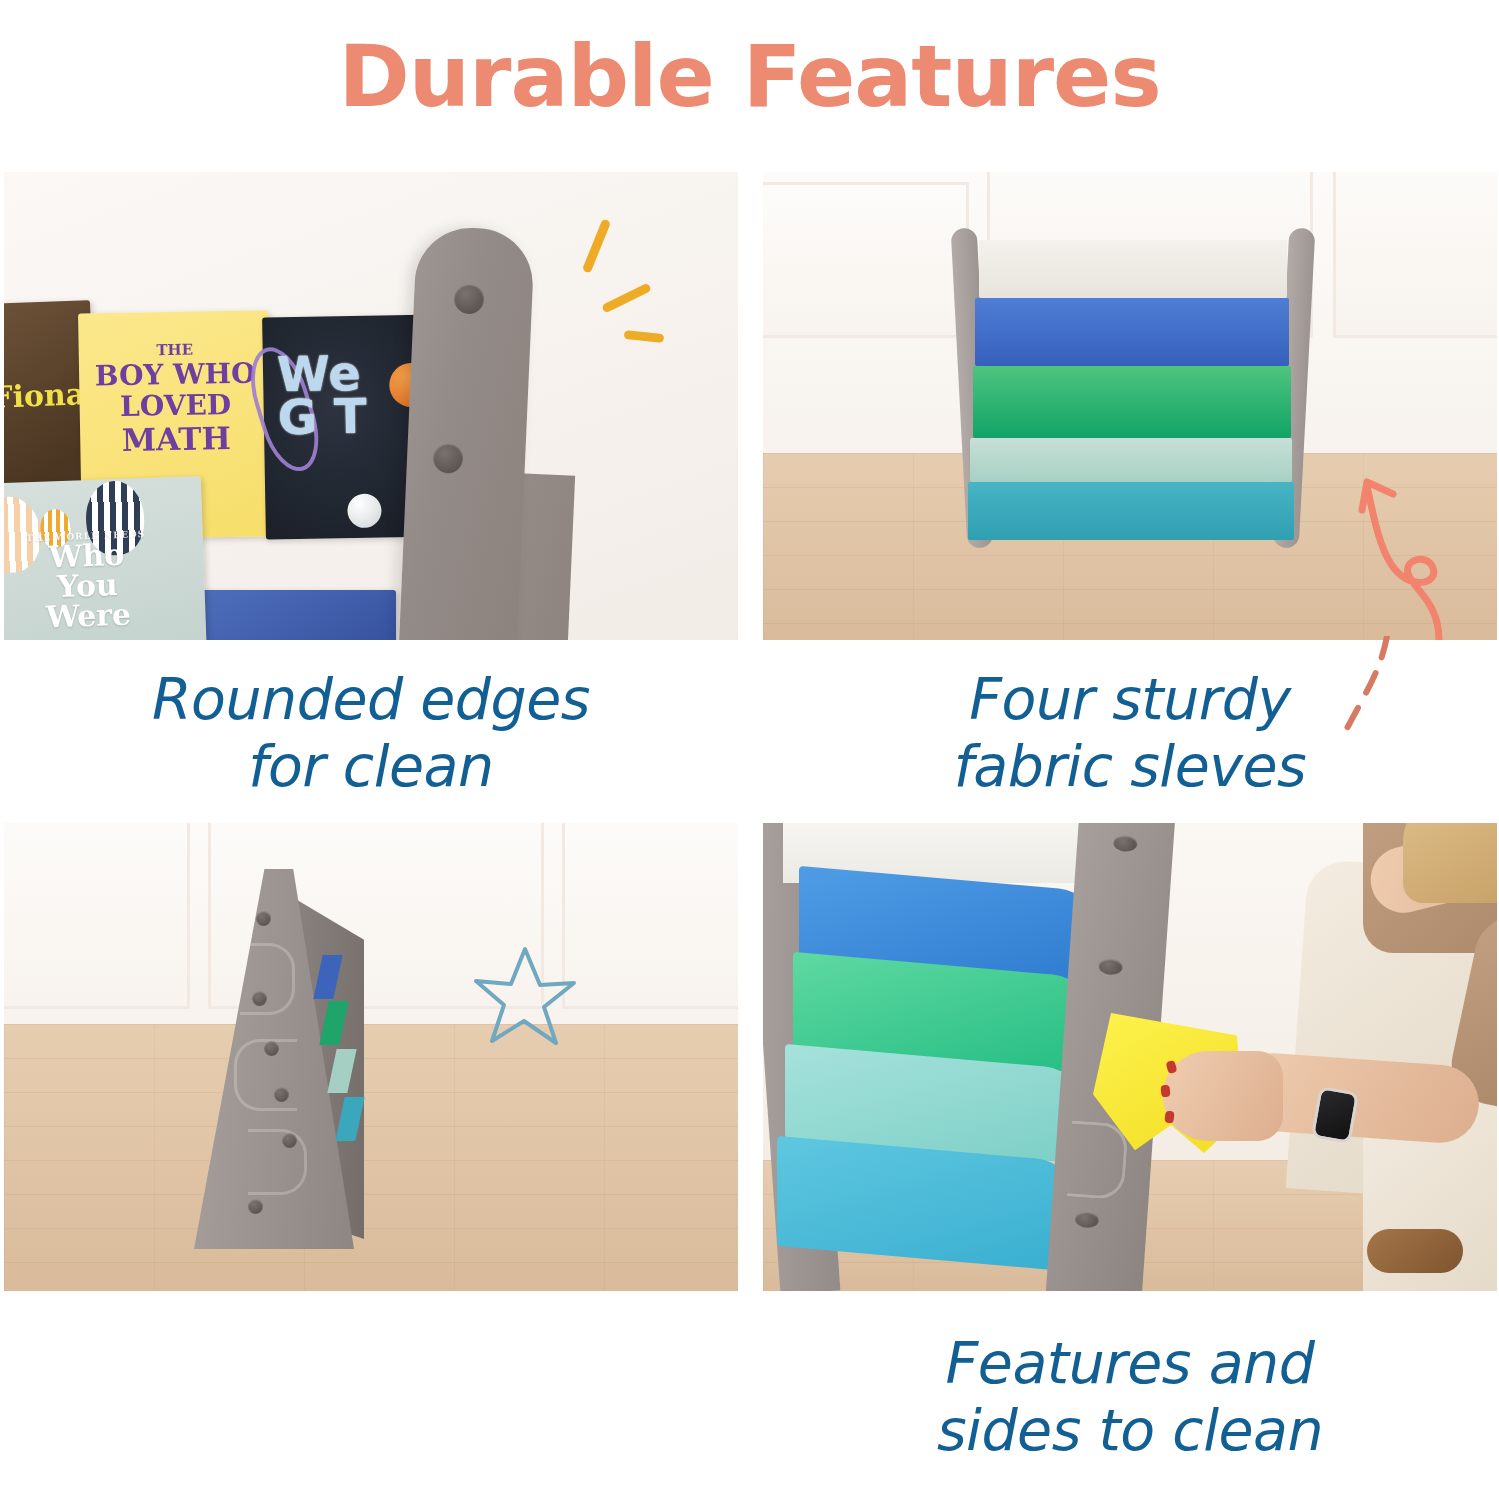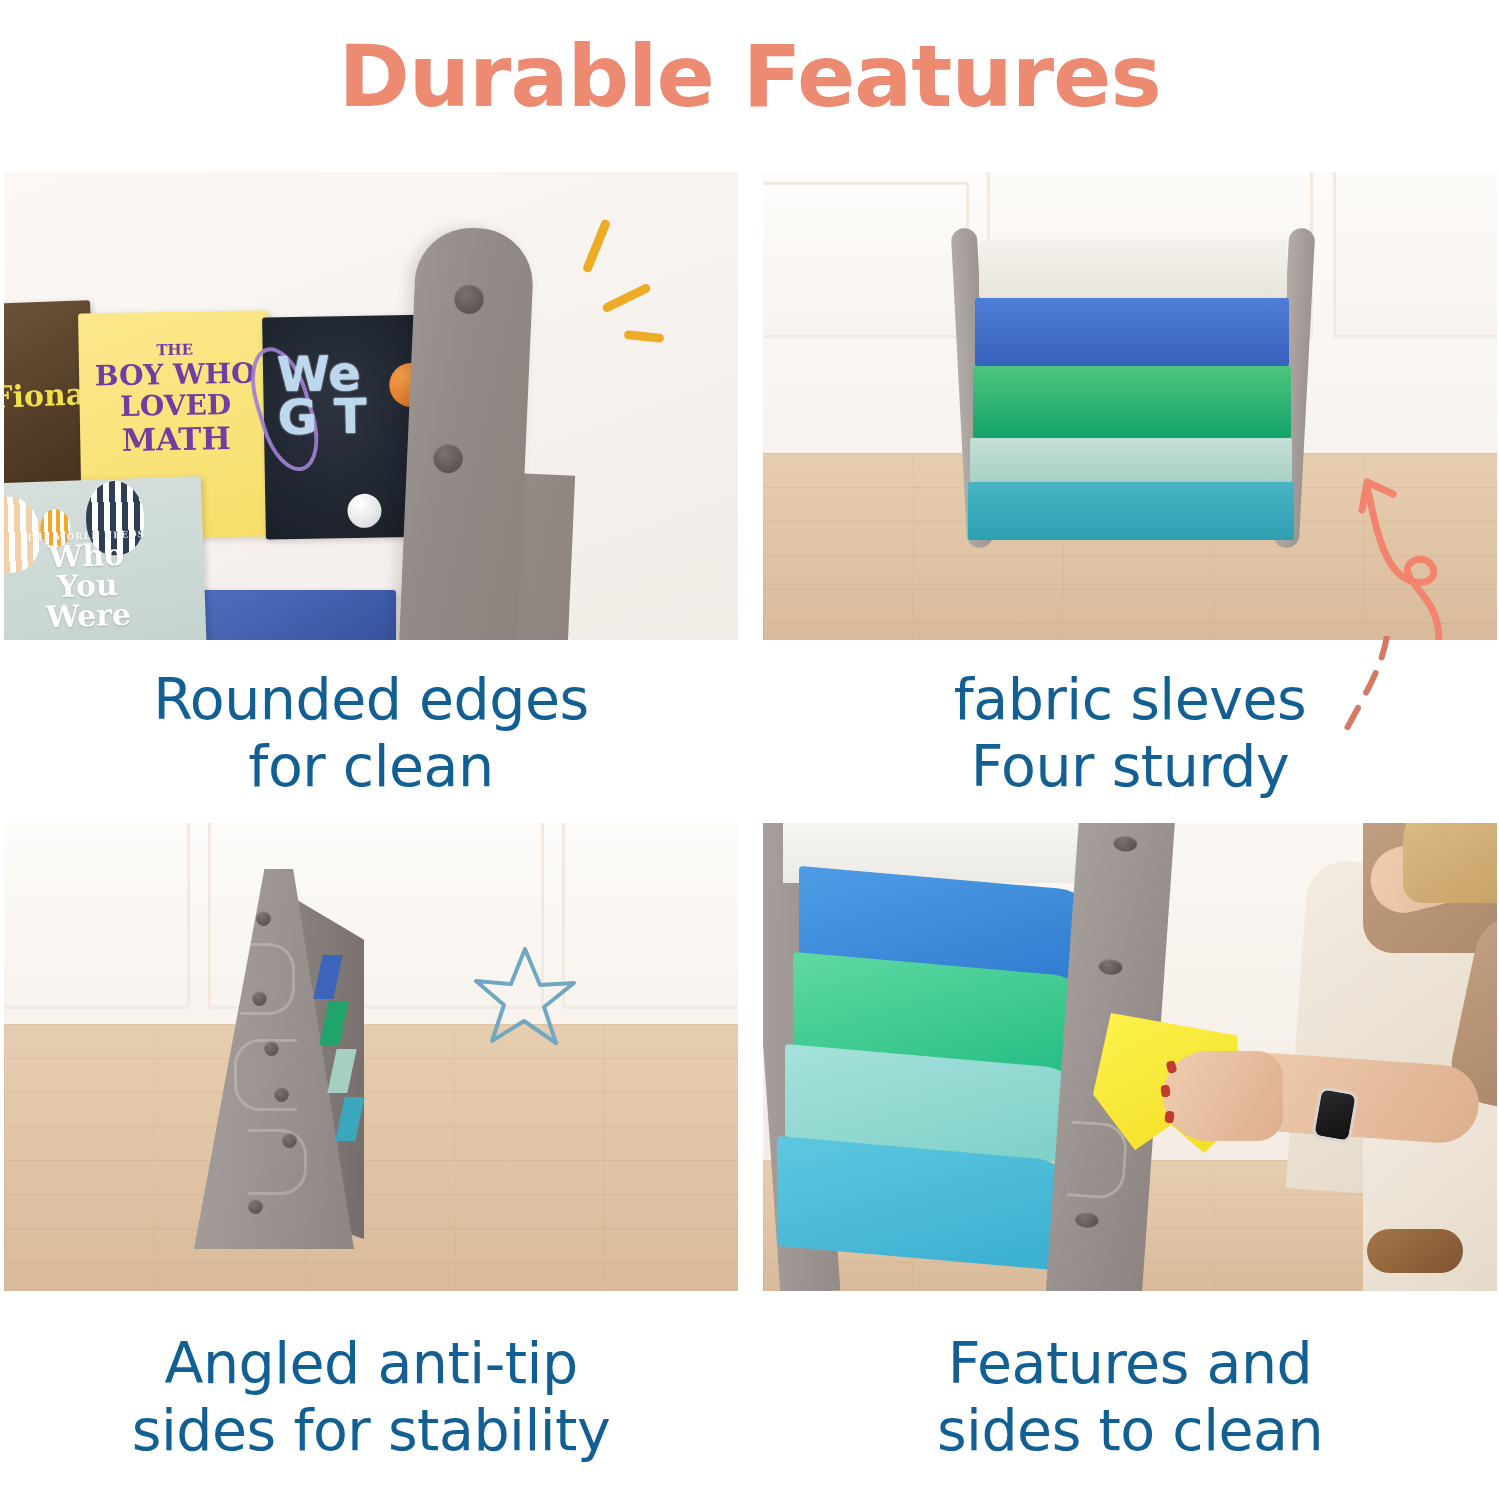--- a/index.html
+++ b/index.html
@@ -38,20 +38,21 @@
   
   .caption{
     position:absolute;
     text-align:center;
     font-family:"DejaVu Sans", sans-serif;
     font-size:57px;
     line-height:1.18;
     font-weight:400;
     color:#125f94;
     letter-spacing:-0.5px;
+    font-style:italic;
   }
   .cap-tl{left:4px;  top:666px; width:734px;}
   .cap-tr{left:763px;top:666px; width:734px;}
   .cap-bl{left:4px;  top:1330px;width:734px;}
   .cap-br{left:763px;top:1330px;width:734px;}
   .caption span{display:block;}
 
   
   .wall1{position:absolute;inset:0;
     background:linear-gradient(160deg,#fbf8f5 0%,#f6f1ed 60%,#f2ece7 100%);}
@@ -246,22 +247,22 @@
         <path d="M86 176 C 86 140, 64 128, 56 112 C 48 96, 74 88, 80 104 C 86 120, 56 128, 38 100 C 26 82, 20 50, 14 22" fill="none" stroke="#f2836c" stroke-width="7" stroke-linecap="round"></path>
         <path d="M14 18 L 9 46 M14 18 L 40 30" fill="none" stroke="#f2836c" stroke-width="7" stroke-linecap="round"></path>
       </svg>
     </div>
   </div>
 
   <svg class="arrow-svg" style="left:1325px;top:636px;width:90px;height:100px;" viewBox="0 0 90 100">
     <path d="M62 0 C 56 34, 40 58, 20 96" fill="none" stroke="#d77a63" stroke-width="6" stroke-linecap="round" stroke-dasharray="22 17"></path>
   </svg>
   <div class="caption cap-tr">
+    <span>Four sturdy</span>
     <span>fabric sleves</span>
-    <span>Four sturdy</span>
   </div>
 
   <div class="cell cell-bl">
     <div class="photo">
       <div class="wall2" style="height:45%;"></div>
       <div class="wain" style="left:-30px;top:-20px;width:210px;height:200px;"></div>
       <div class="wain" style="left:204px;top:-20px;width:330px;height:200px;"></div>
       <div class="wain" style="left:558px;top:-20px;width:220px;height:200px;"></div>
       <div class="floor" style="height:57%;"></div>
 
@@ -281,24 +282,20 @@
         <div style="position:absolute;left:124px;top:86px;width:20px;height:44px;background:#3c64bb;transform:skewX(-12deg);"></div>
         <div style="position:absolute;left:130px;top:132px;width:20px;height:44px;background:#1fa46a;transform:skewX(-12deg);"></div>
         <div style="position:absolute;left:138px;top:180px;width:20px;height:44px;background:#a6cfc4;transform:skewX(-12deg);"></div>
         <div style="position:absolute;left:146px;top:228px;width:20px;height:44px;background:#3aa7bc;transform:skewX(-12deg);"></div>
       </div>
 
       <svg class="arrow-svg" style="left:466px;top:118px;width:110px;height:110px;" viewBox="0 0 110 110">
         <path d="M55 8 L 70 44 L 104 42 L 74 66 L 86 102 L 54 80 L 22 100 L 34 64 L 6 40 L 41 43 Z" fill="none" stroke="#6fa8c0" stroke-width="4" stroke-linejoin="round" stroke-linecap="round"></path>
       </svg>
     </div>
-  </div>
-  <div class="caption cap-bl">
-    <span>Angled anti-tip</span>
-    <span>sides for stability</span>
   </div>
 
   <div class="cell cell-br">
     <div class="photo">
       <div class="wall2" style="height:78%;background:linear-gradient(180deg,#fbf7f3,#f3ece4);"></div>
       <div class="floor" style="height:28%;"></div>
 
       <div class="shelf4">
         <div style="position:absolute;left:30px;top:-20px;width:60px;height:500px;background:linear-gradient(95deg,#aba3a0,#938b87);transform:rotate(-4deg);"></div>
         <div style="position:absolute;left:50px;top:-20px;width:300px;height:90px;background:linear-gradient(180deg,#fbfaf7,#eceae4);"></div>

